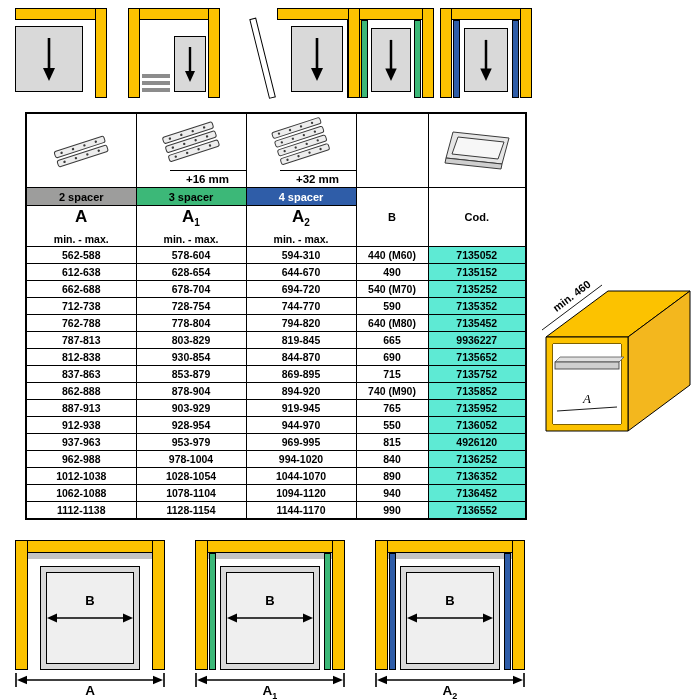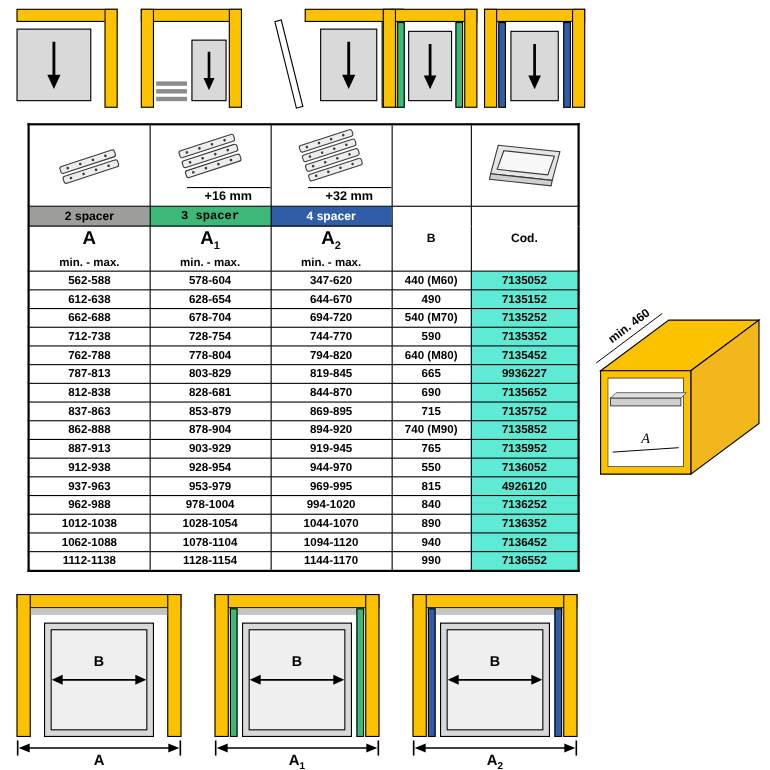--- a/index.html
+++ b/index.html
@@ -20,21 +20,21 @@
   
   .dim-table{position:absolute;left:25px;top:112px;border-collapse:collapse;table-layout:fixed;
              border:2px solid #000;}
   .dim-table th,.dim-table td{border:1px solid #000;padding:0;text-align:center;vertical-align:middle;}
   .icons-row th{height:73px;background:#fff;}
   .icon-wrap{height:56px;display:flex;align-items:center;justify-content:center;}
   .icon-wrap.tall{height:72px;}
   .plus-label{border-top:1px solid #000;height:16px;line-height:16px;font-weight:bold;font-size:11.5px;margin-left:33px;}
   .band-row th{height:17px;font-size:11px;font-weight:bold;}
   .band-gray{background:#9D9D9C;color:#000;}
-  .band-green{background:#3CB878;color:#000;font-family:Liberation Mono, monospace;}
+  .band-green{background:#3CB878;color:#000;}
   .band-blue{background:#2F5DA8;color:#fff;}
   .hdr-letter{font-size:17px;font-weight:bold;}
   .sym-row th{height:40px;}
   .sym{font-size:17px;font-weight:bold;line-height:19px;}
   .sym sub{font-size:10px;}
   .minmax{font-size:10.5px;font-weight:bold;}
   .dim-table tbody td{height:16px;line-height:16px;font-size:10.5px;font-weight:bold;}
   .cod-cell{background:#5eead4;}
 
   
@@ -250,21 +250,21 @@
         <th>
           <div class="sym"><span>A</span><sub>2</sub></div>
           <div class="minmax">min. - max.</div>
         </th>
       </tr>
     </thead>
     <tbody>
         <tr>
           <td>562-588</td>
           <td>578-604</td>
-          <td>347-620</td>
+          <td>594-310</td>
           <td>440 (M60)</td>
           <td class="cod-cell">7135052</td>
         </tr>
         <tr>
           <td>612-638</td>
           <td>628-654</td>
           <td>644-670</td>
           <td>490</td>
           <td class="cod-cell">7135152</td>
         </tr>
@@ -291,21 +291,21 @@
         </tr>
         <tr>
           <td>787-813</td>
           <td>803-829</td>
           <td>819-845</td>
           <td>665</td>
           <td class="cod-cell">9936227</td>
         </tr>
         <tr>
           <td>812-838</td>
-          <td>828-681</td>
+          <td>930-854</td>
           <td>844-870</td>
           <td>690</td>
           <td class="cod-cell">7135652</td>
         </tr>
         <tr>
           <td>837-863</td>
           <td>853-879</td>
           <td>869-895</td>
           <td>715</td>
           <td class="cod-cell">7135752</td>

